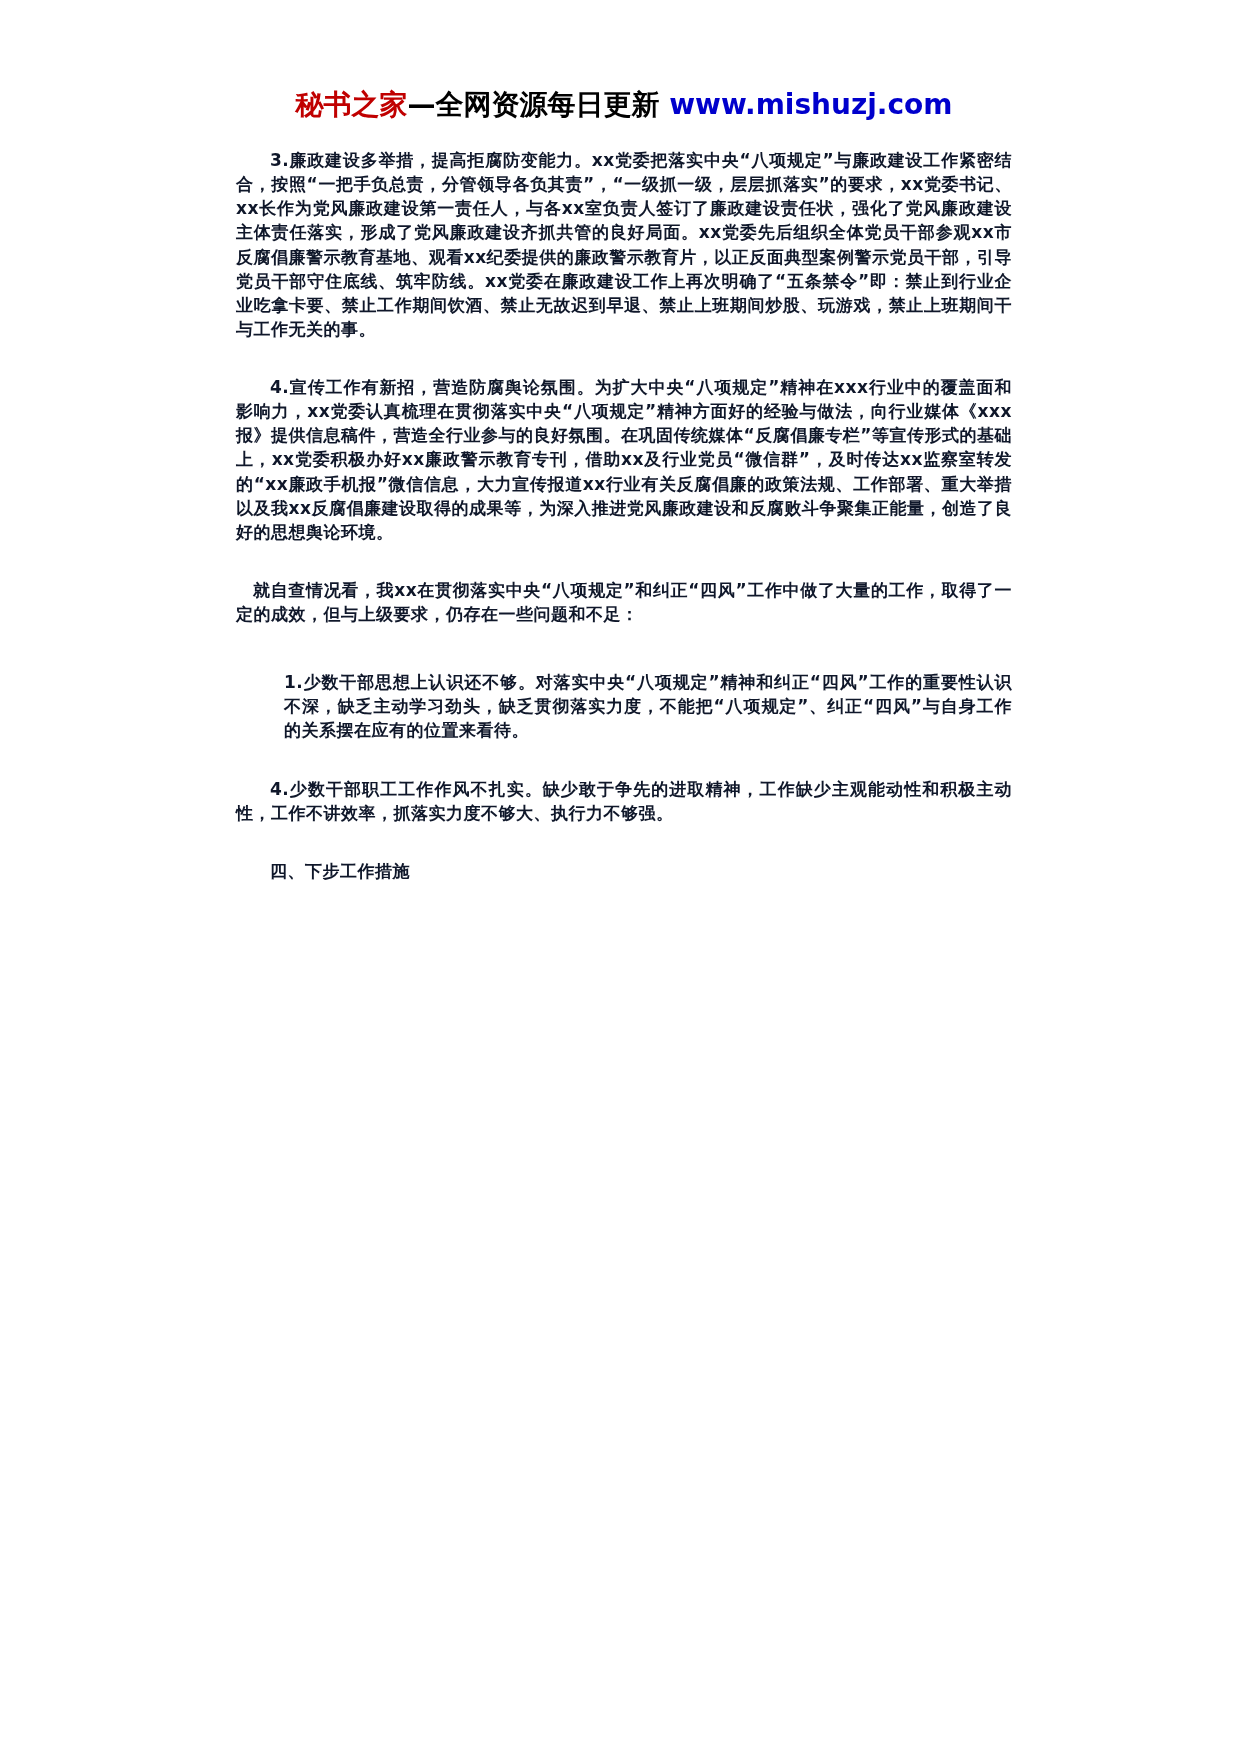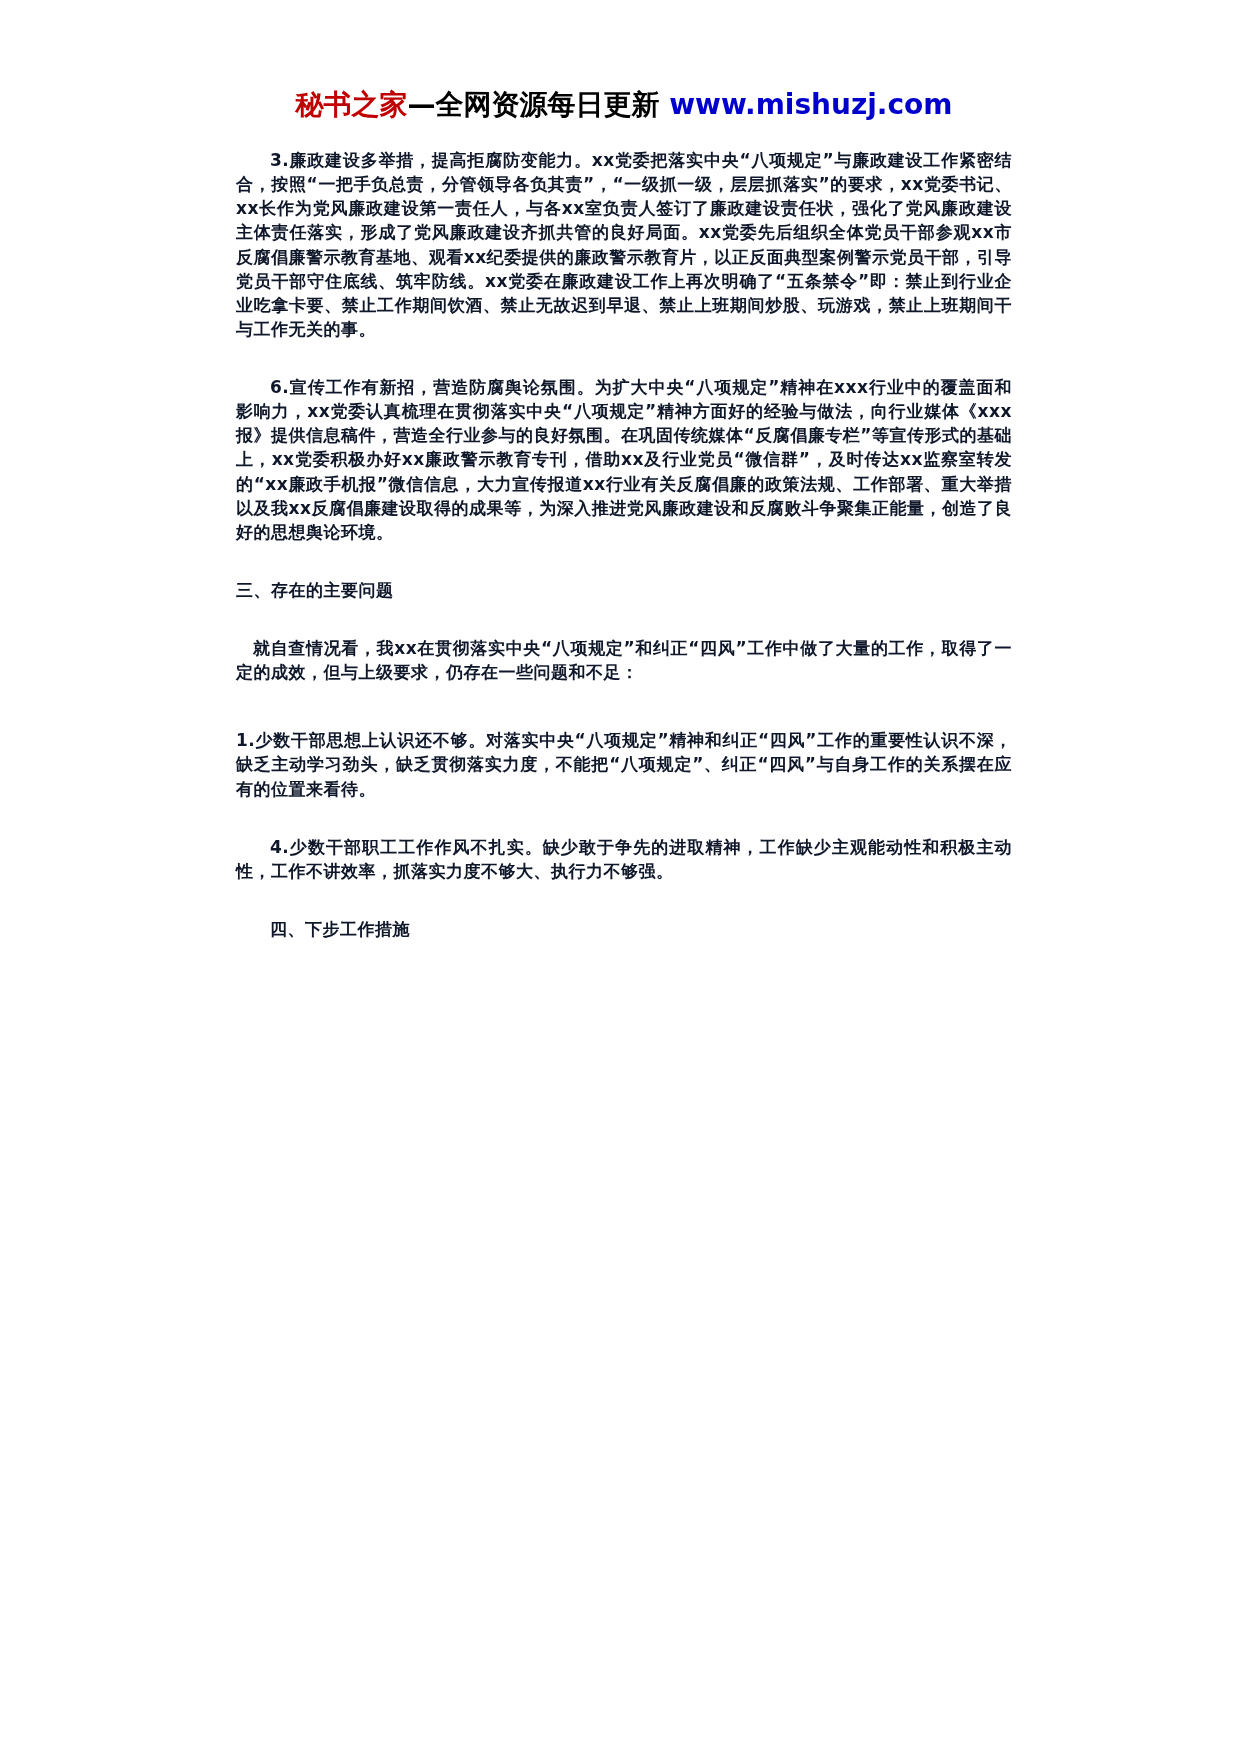--- a/index.html
+++ b/index.html
@@ -33,38 +33,37 @@
     line-height: 1.42;
     text-align: justify;
     letter-spacing: 0.5px;
   }
   .para { margin-bottom: 34px; }
   .ind-0  { text-indent: 0; }
   .ind-1  { text-indent: 1em; }
   .ind-2  { text-indent: 2em; }
   .ind-25 { text-indent: 2.5em; }
   .mt-sm { margin-top: 14px; }
-  .mt-lg { margin-top: 44px; }
+  .mt-lg { margin-top: 44px; margin-left: 48px; }
 </style>
 </head>
 <body>
 
 <div class="page">
 
   <header class="doc-header">
     <span class="site-name">秘书之家</span><span class="tagline">—全网资源每日更新 </span><span class="site-url">www.mishuzj.com</span>
   </header>
 
   <main class="doc-body">
 
     <p class="para ind-2">3.廉政建设多举措，提高拒腐防变能力。xx党委把落实中央“八项规定”与廉政建设工作紧密结合，按照“一把手负总责，分管领导各负其责”，“一级抓一级，层层抓落实”的要求，xx党委书记、xx长作为党风廉政建设第一责任人，与各xx室负责人签订了廉政建设责任状，强化了党风廉政建设主体责任落实，形成了党风廉政建设齐抓共管的良好局面。xx党委先后组织全体党员干部参观xx市反腐倡廉警示教育基地、观看xx纪委提供的廉政警示教育片，以正反面典型案例警示党员干部，引导党员干部守住底线、筑牢防线。xx党委在廉政建设工作上再次明确了“五条禁令”即：禁止到行业企业吃拿卡要、禁止工作期间饮酒、禁止无故迟到早退、禁止上班期间炒股、玩游戏，禁止上班期间干与工作无关的事。</p>
 
-    <p class="para ind-2">6.宣传工作有新招，营造防腐舆论氛围。为扩大中央“八项规定”精神在xxx行业中的覆盖面和影响力，xx党委认真梳理在贯彻落实中央“八项规定”精神方面好的经验与做法，向行业媒体《xxx报》提供信息稿件，营造全行业参与的良好氛围。在巩固传统媒体“反腐倡廉专栏”等宣传形式的基础上，xx党委积极办好xx廉政警示教育专刊，借助xx及行业党员“微信群”，及时传达xx监察室转发的“xx廉政手机报”微信信息，大力宣传报道xx行业有关反腐倡廉的政策法规、工作部署、重大举措以及我xx反腐倡廉建设取得的成果等，为深入推进党风廉政建设和反腐败斗争聚集正能量，创造了良好的思想舆论环境。</p>
+    <p class="para ind-2">4.宣传工作有新招，营造防腐舆论氛围。为扩大中央“八项规定”精神在xxx行业中的覆盖面和影响力，xx党委认真梳理在贯彻落实中央“八项规定”精神方面好的经验与做法，向行业媒体《xxx报》提供信息稿件，营造全行业参与的良好氛围。在巩固传统媒体“反腐倡廉专栏”等宣传形式的基础上，xx党委积极办好xx廉政警示教育专刊，借助xx及行业党员“微信群”，及时传达xx监察室转发的“xx廉政手机报”微信信息，大力宣传报道xx行业有关反腐倡廉的政策法规、工作部署、重大举措以及我xx反腐倡廉建设取得的成果等，为深入推进党风廉政建设和反腐败斗争聚集正能量，创造了良好的思想舆论环境。</p>
 
-    <p class="para ind-0 mt-sm">三、存在的主要问题</p>
 
     <p class="para ind-1">就自查情况看，我xx在贯彻落实中央“八项规定”和纠正“四风”工作中做了大量的工作，取得了一定的成效，但与上级要求，仍存在一些问题和不足：</p>
 
     <p class="para ind-0 mt-lg">1.少数干部思想上认识还不够。对落实中央“八项规定”精神和纠正“四风”工作的重要性认识不深，缺乏主动学习劲头，缺乏贯彻落实力度，不能把“八项规定”、纠正“四风”与自身工作的关系摆在应有的位置来看待。</p>
 
 
 
     <p class="para ind-2">4.少数干部职工工作作风不扎实。缺少敢于争先的进取精神，工作缺少主观能动性和积极主动性，工作不讲效率，抓落实力度不够大、执行力不够强。</p>
 
     <p class="para ind-2 mt-sm">四、下步工作措施</p>

